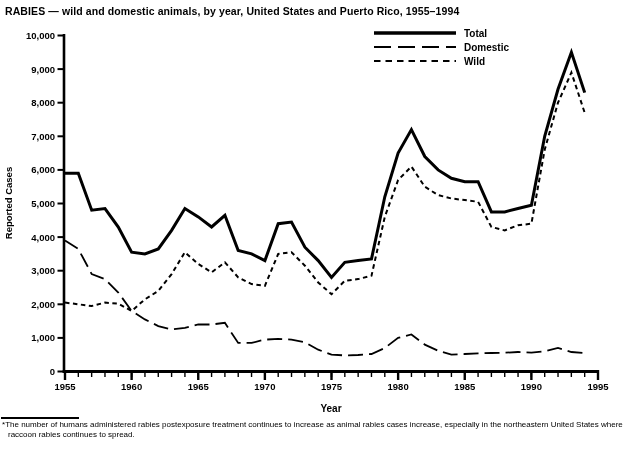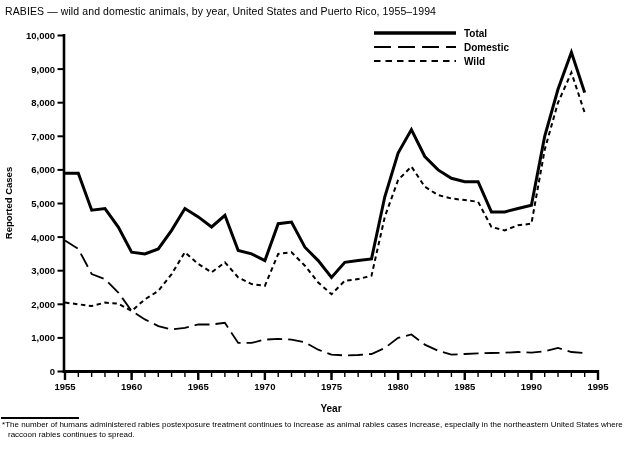--- a/index.html
+++ b/index.html
@@ -1,21 +1,21 @@
 <!DOCTYPE html>
 <html><head>
 <meta charset="utf-8">
 <style>
   html,body{margin:0;padding:0;}
   body{
     width:633px;height:453px;background:#ffffff;color:#000;
     font-family:"Liberation Sans", sans-serif;position:relative;overflow:hidden;
   }
   .chart-title{
-    position:absolute;left:5px;top:5px;font-size:10.5px;font-weight:normal;
+    position:absolute;left:5px;top:5px;font-size:10.5px;font-weight:bold;
     white-space:nowrap;letter-spacing:0.1px;
   }
   #chart-svg{position:absolute;left:0;top:0;}
   #chart-svg text{font-family:"Liberation Sans", sans-serif;font-weight:bold;fill:#000;}
   .footnote-rule{position:absolute;left:1px;top:417px;width:78px;border-top:2px solid #000;}
   .footnote{
     position:absolute;left:2px;top:420px;width:629px;
     font-size:8px;line-height:10px;padding-left:6px;text-indent:-6px;
   }
 </style>

